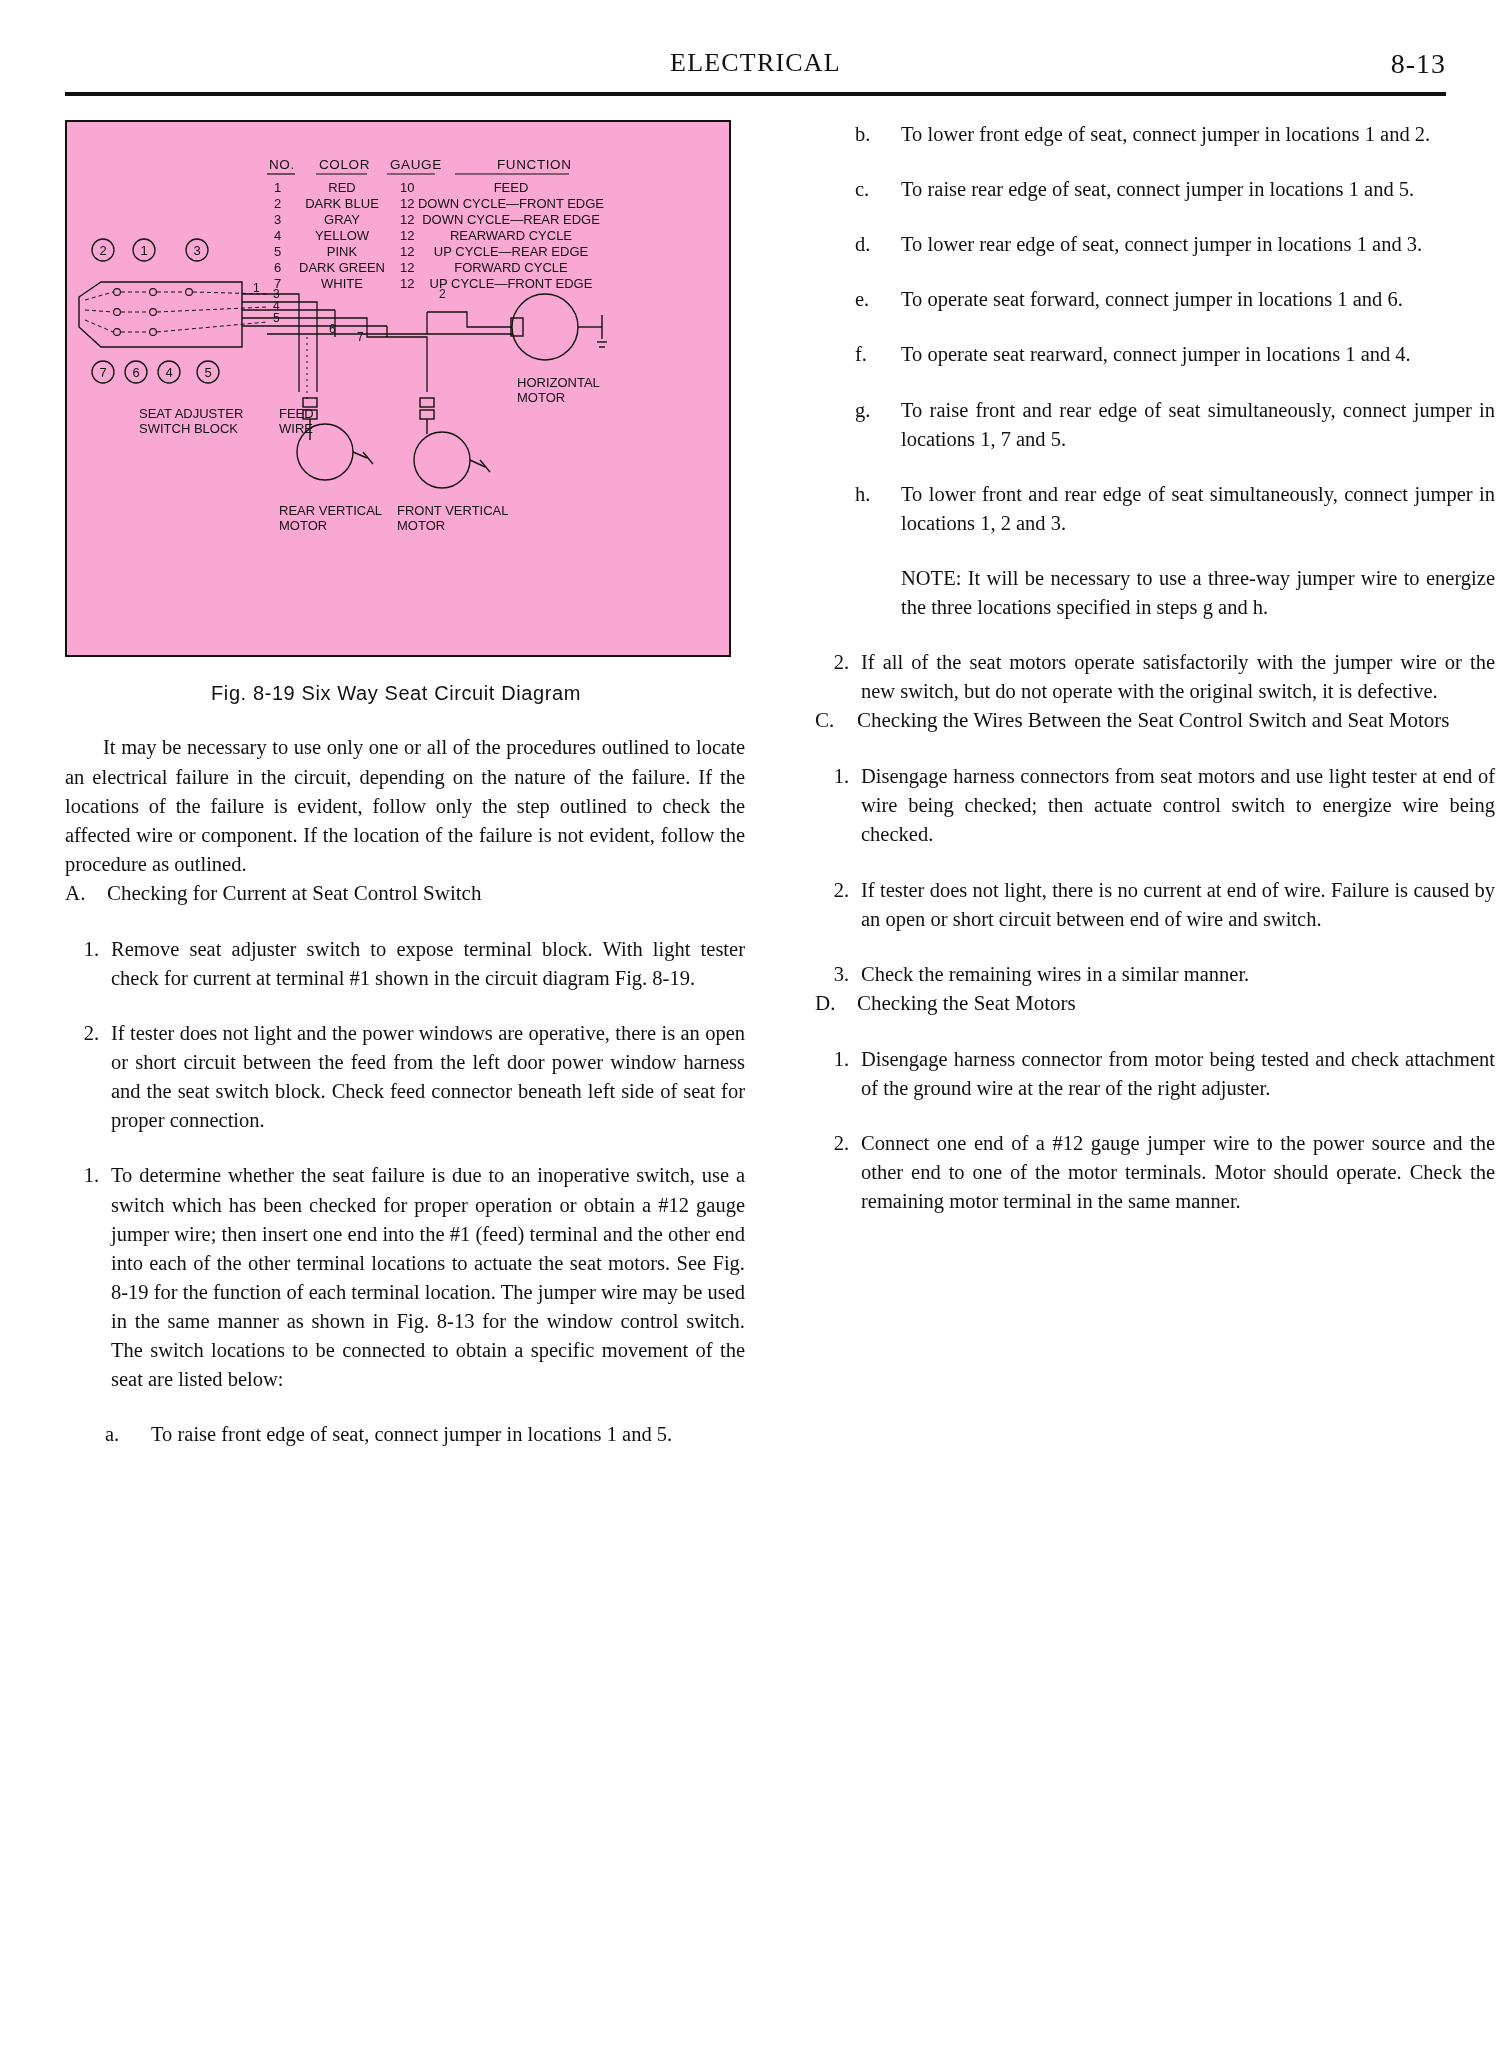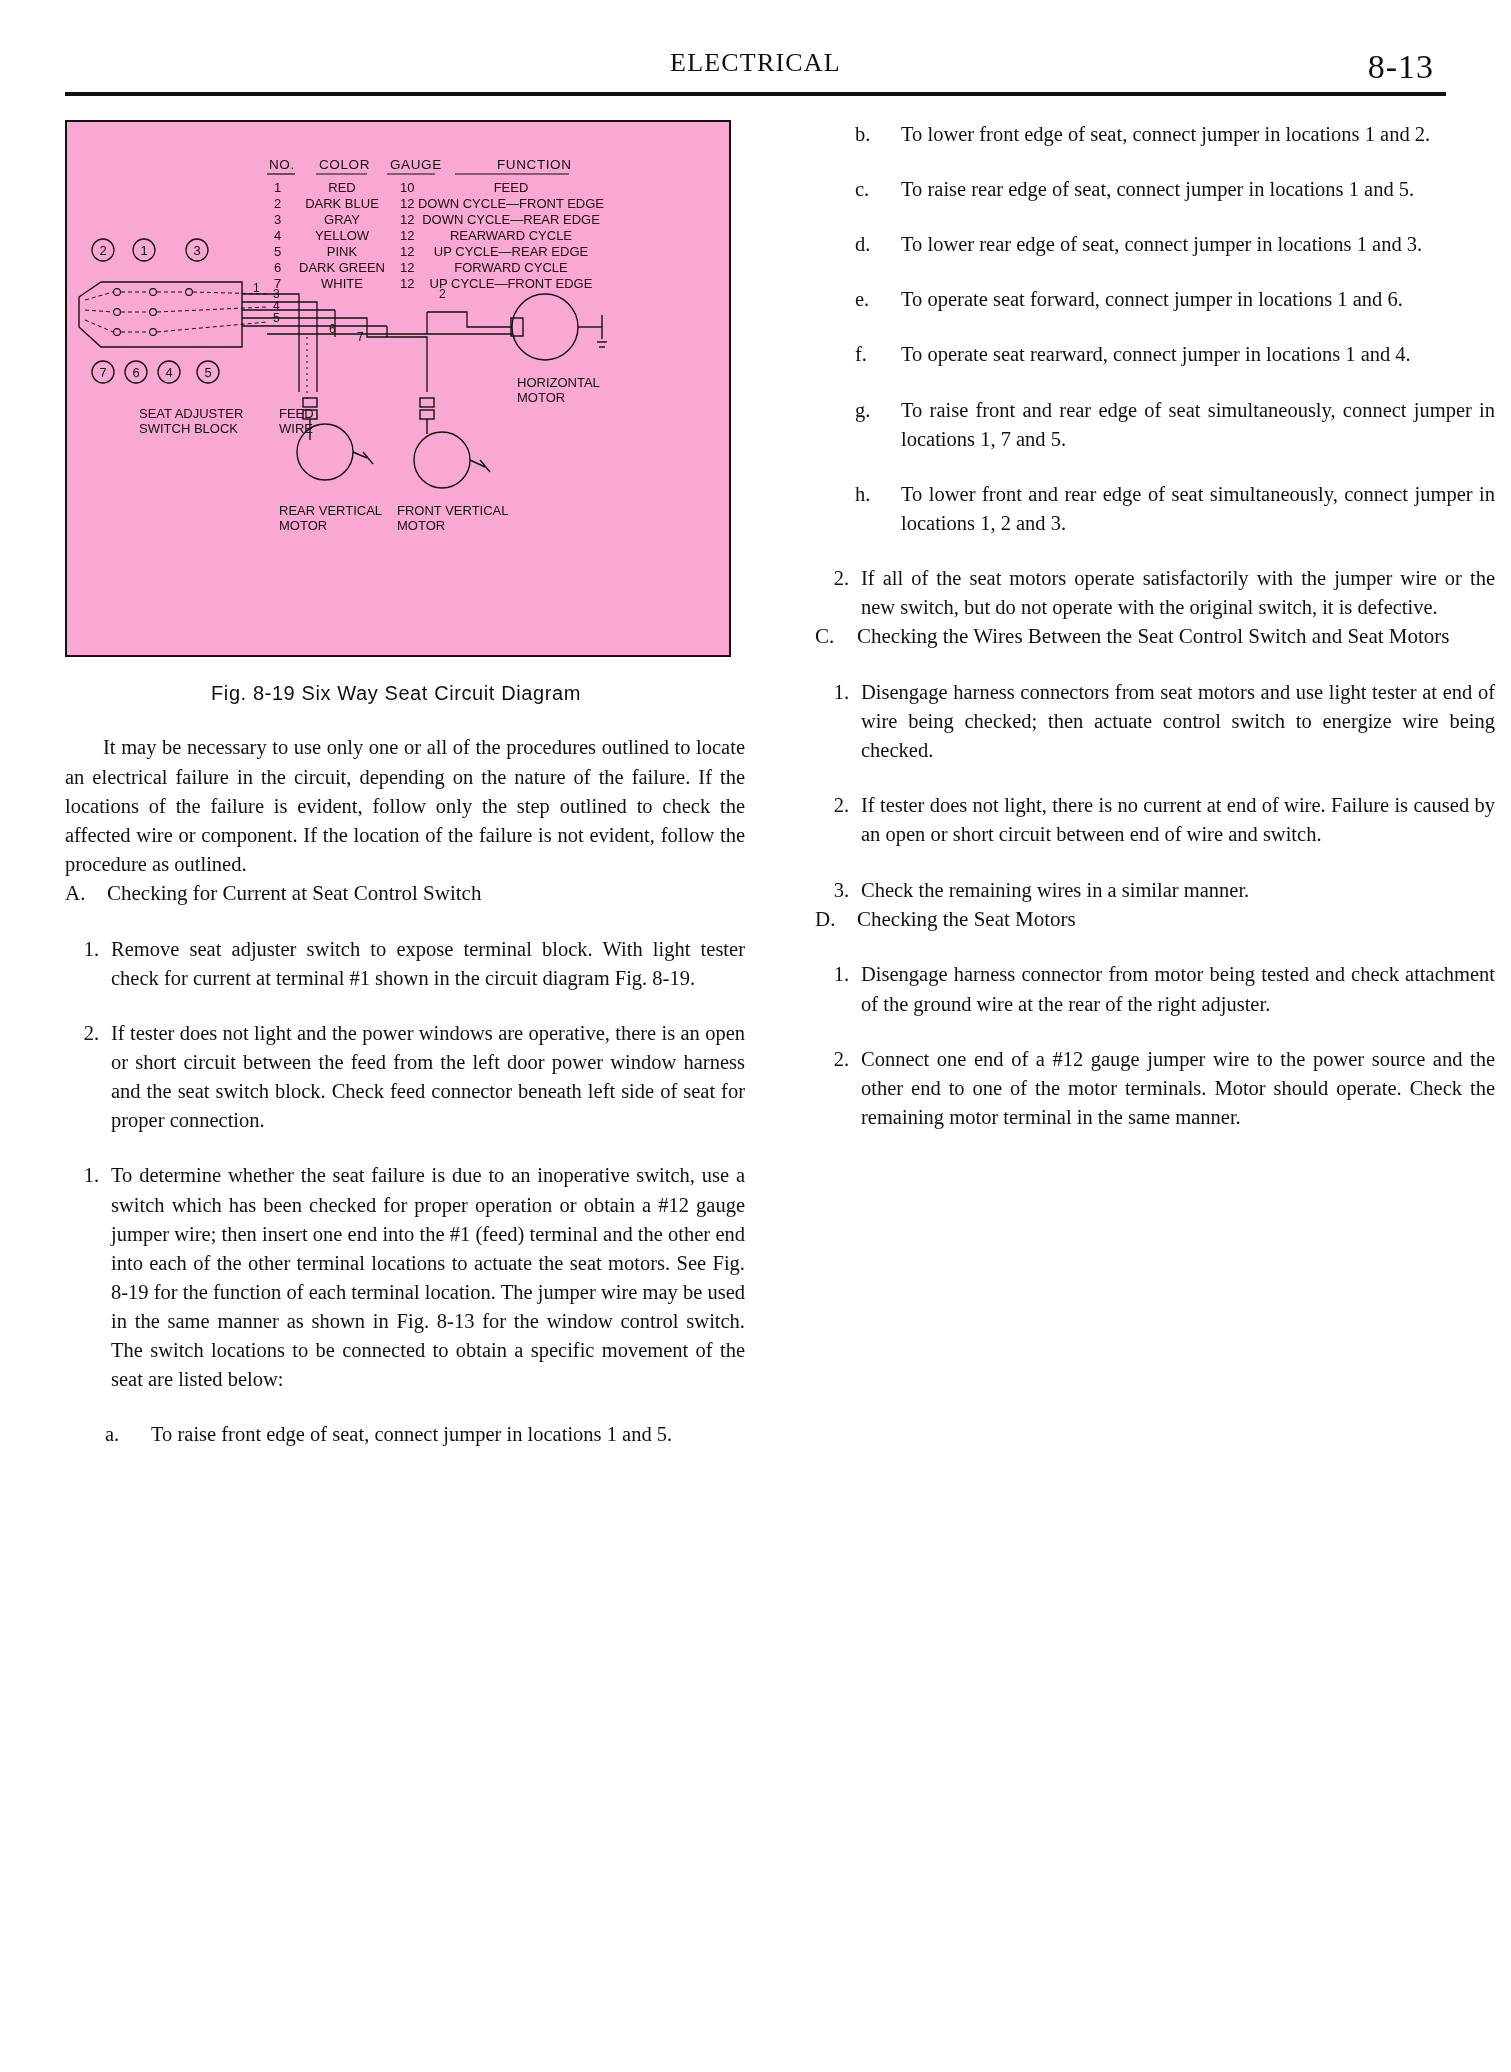--- a/index.html
+++ b/index.html
@@ -2,21 +2,21 @@
 <html><head>
 <meta charset="utf-8">
 <style>
   html,body{margin:0;padding:0;background:#ffffff;}
   body{width:1511px;height:2072px;position:relative;font-family:"Liberation Serif",serif;color:#111;}
   .page{position:absolute;inset:0;padding:16px;}
 
   
   .header{position:absolute;left:65px;right:65px;top:48px;height:40px;}
   .header .title{position:absolute;left:0;right:0;text-align:center;font-size:26px;letter-spacing:1.2px;font-family:"Liberation Serif",serif;}
-  .header .pageno{position:absolute;right:12px;top:0;font-size:34px;letter-spacing:1px;}
+  .header .pageno{position:absolute;right:0;top:0;font-size:28px;letter-spacing:1px;}
   .rule{position:absolute;left:65px;right:65px;top:92px;height:4px;background:#111;}
 
   
   .col{position:absolute;top:120px;width:680px;font-size:20.5px;line-height:1.42;text-align:justify;}
   .col-left{left:65px;}
   .col-right{left:815px;}
 
   
   .figbox{border:2px solid #111;width:662px;height:533px;position:relative;background:#f9a8d4;}
   .figcap{width:662px;text-align:center;font-size:20px;margin-top:22px;letter-spacing:.6px;font-family:"Liberation Sans",sans-serif;}
@@ -265,20 +265,21 @@
     </div>
     <div class="sublist">
       <span class="num">g.</span>
       <span>To raise front and rear edge of seat simultaneously, connect jumper in locations 1, 7 and 5.</span>
     </div>
     <div class="sublist">
       <span class="num">h.</span>
       <span>To lower front and rear edge of seat simultaneously, connect jumper in locations 1, 2 and 3.</span>
     </div>
 
+    <div class="note">NOTE:  It will be necessary to use a three-way jumper wire to energize the three locations specified in steps g and h.</div>
 
     <div class="listitem">
       <span class="num">2.</span>
       <span>If all of the seat motors operate satisfactorily with the jumper wire or the new switch, but do not operate with the original switch, it is defective.</span>
     </div>
 
     <div class="secthead">
       <span class="lbl">C.</span><span>Checking the Wires Between the Seat Control Switch and Seat Motors</span>
     </div>
 

